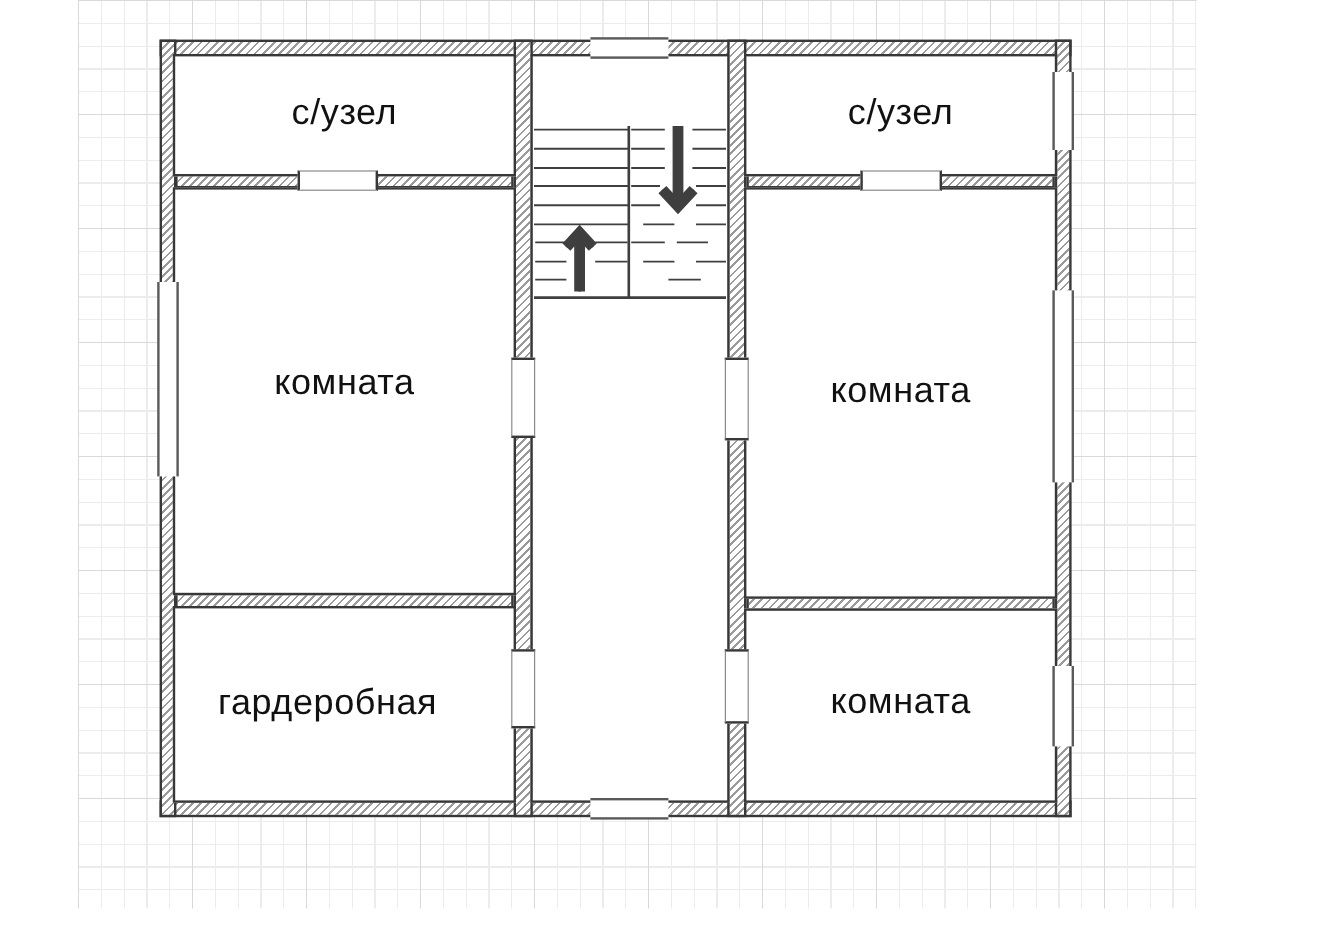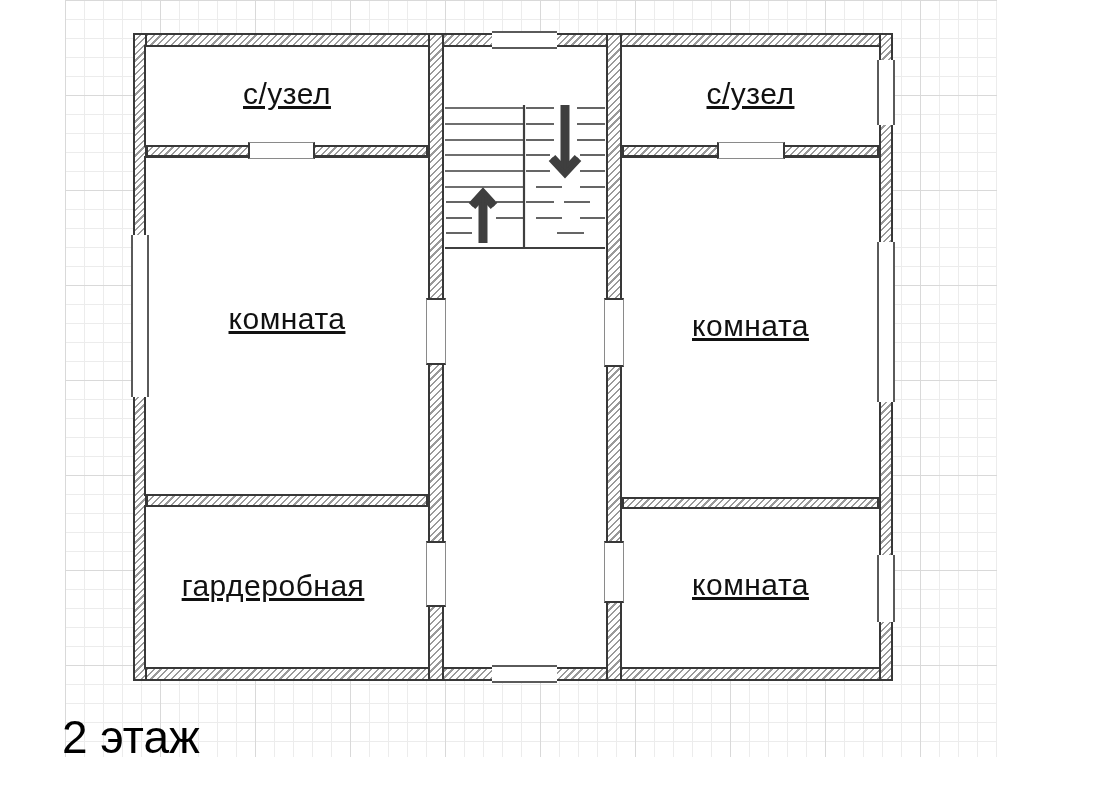--- a/index.html
+++ b/index.html
@@ -49,21 +49,21 @@
     border-top:1px solid #8a8a8a;border-bottom:1px solid #8a8a8a;
   }
   .door-v{ 
     position:absolute;box-sizing:border-box;background:#ffffff;z-index:3;
     border-top:2px solid var(--wall-border);border-bottom:2px solid var(--wall-border);
     border-left:1px solid #8a8a8a;border-right:1px solid #8a8a8a;
   }
   .stairs{position:absolute;left:444px;top:47px;z-index:4;}
   .room-label{
     position:absolute;z-index:5;text-align:center;
-    font-size:30px;line-height:1;letter-spacing:0.5px;color:var(--text);text-decoration:underline;
+    font-size:30px;line-height:1;letter-spacing:0.5px;color:var(--text);
   }
   .floor-label{
     position:absolute;left:62px;top:714px;z-index:6;
     font-size:46px;line-height:1;color:#000000;
   }
   svg line, svg polyline{stroke:var(--line);}
 </style>
 </head>
 <body>
 
@@ -152,15 +152,14 @@
     </g>
   </svg>
 
   <div class="room-label" style="left:144px;top:79px;width:286px">с/узел</div>
   <div class="room-label" style="left:620px;top:79px;width:261px">с/узел</div>
   <div class="room-label" style="left:144px;top:304px;width:286px">комната</div>
   <div class="room-label" style="left:620px;top:311px;width:261px">комната</div>
   <div class="room-label" style="left:130px;top:571px;width:286px">гардеробная</div>
   <div class="room-label" style="left:620px;top:570px;width:261px">комната</div>
 
-  <div class="floor-label">2 этаж</div>
 
 </div>
 
 </body></html>

